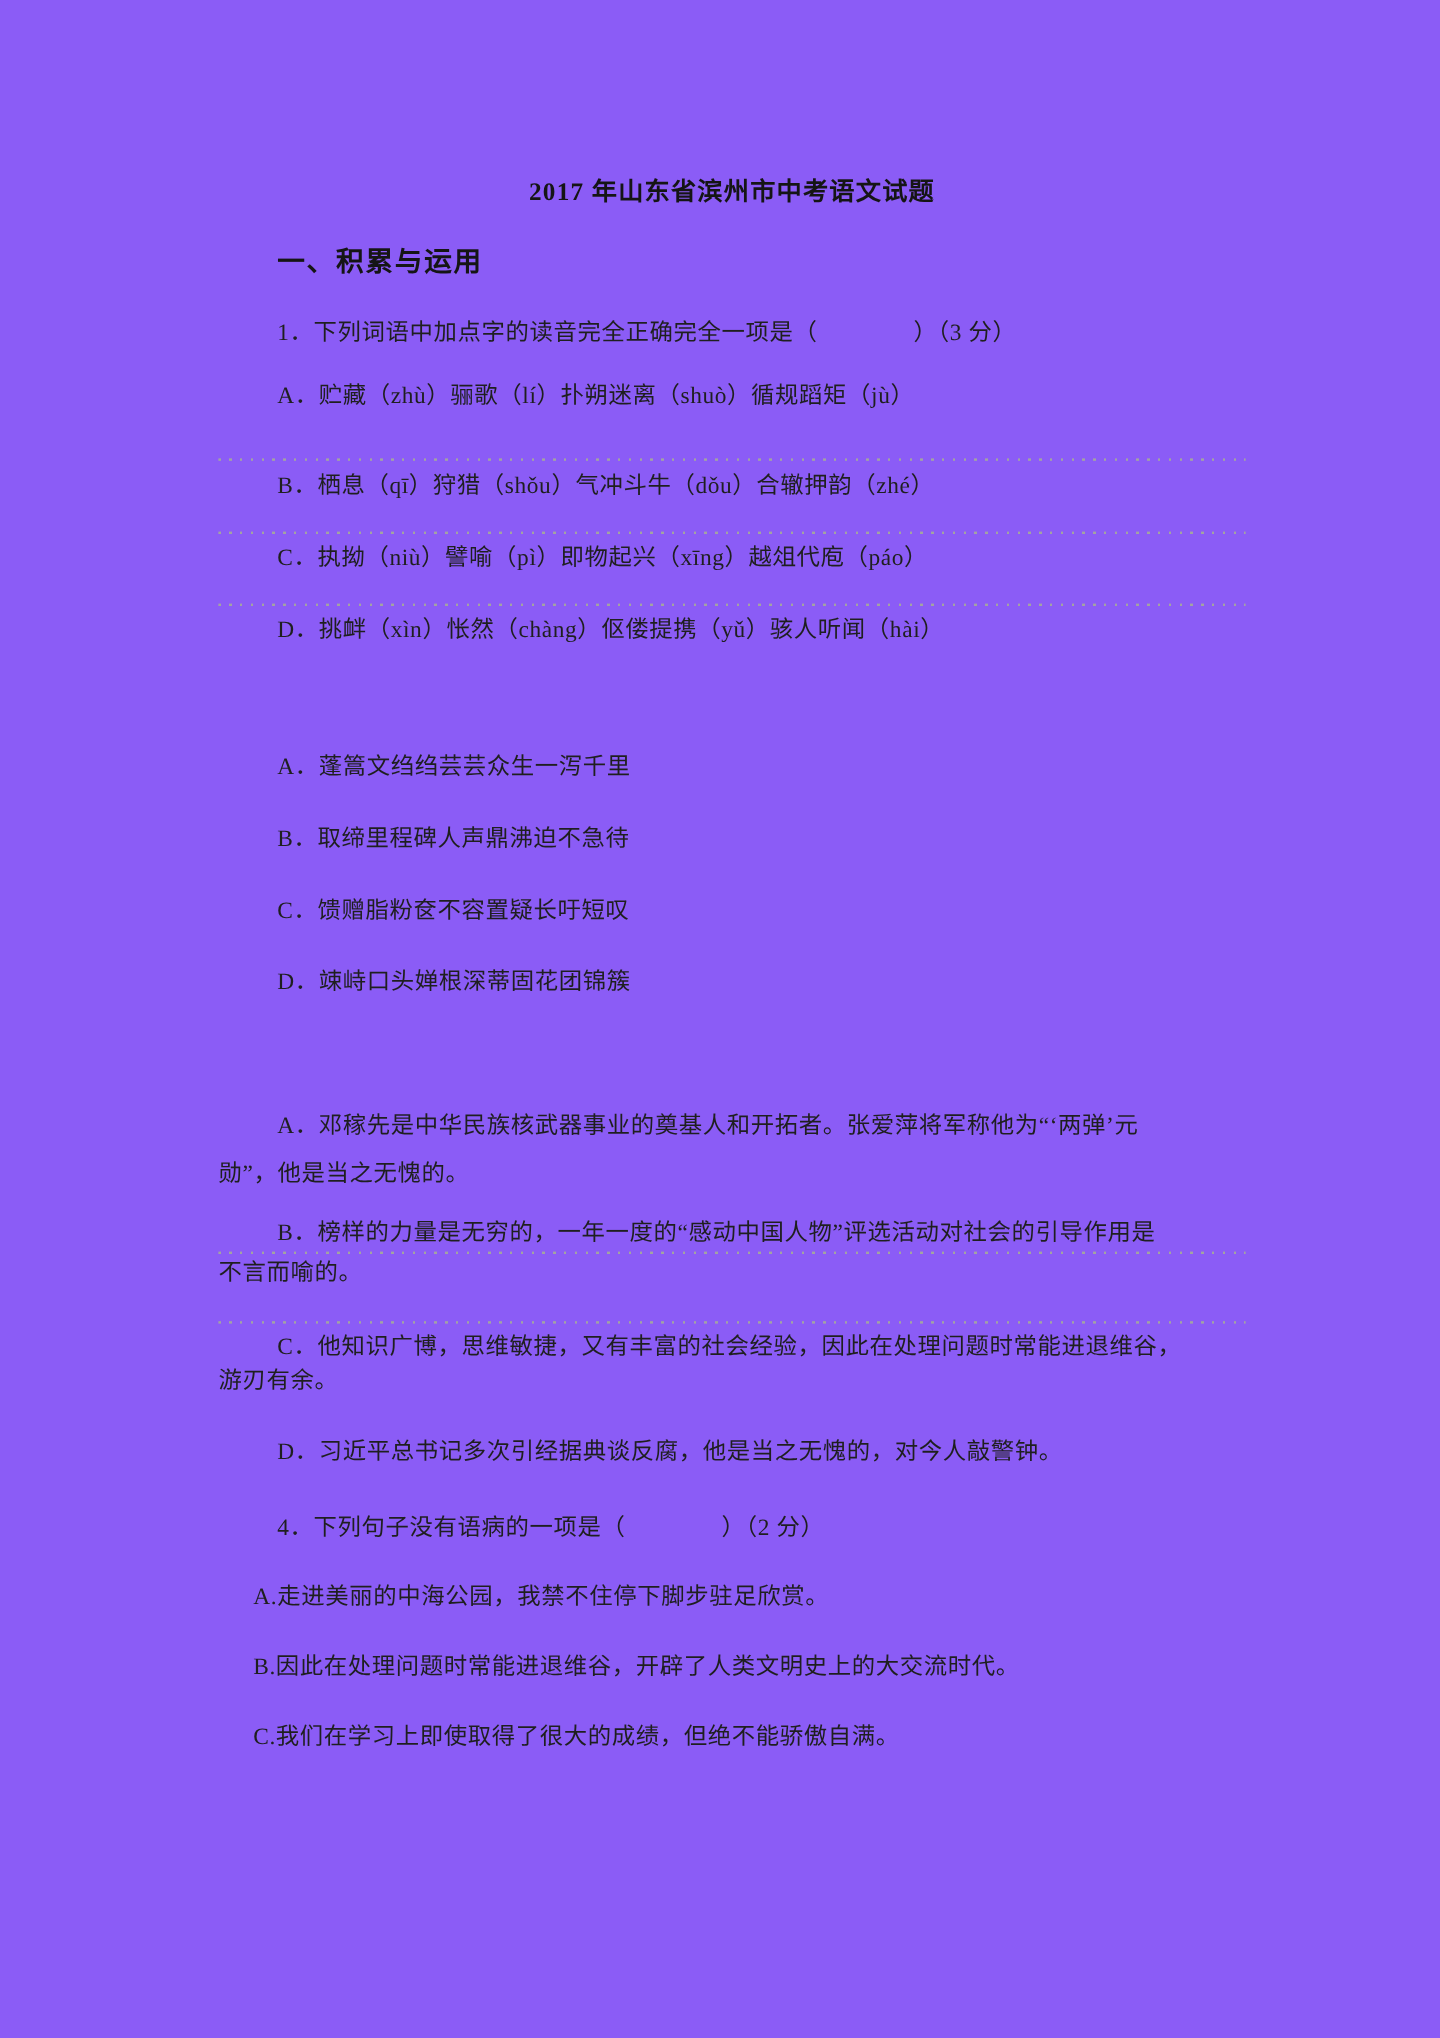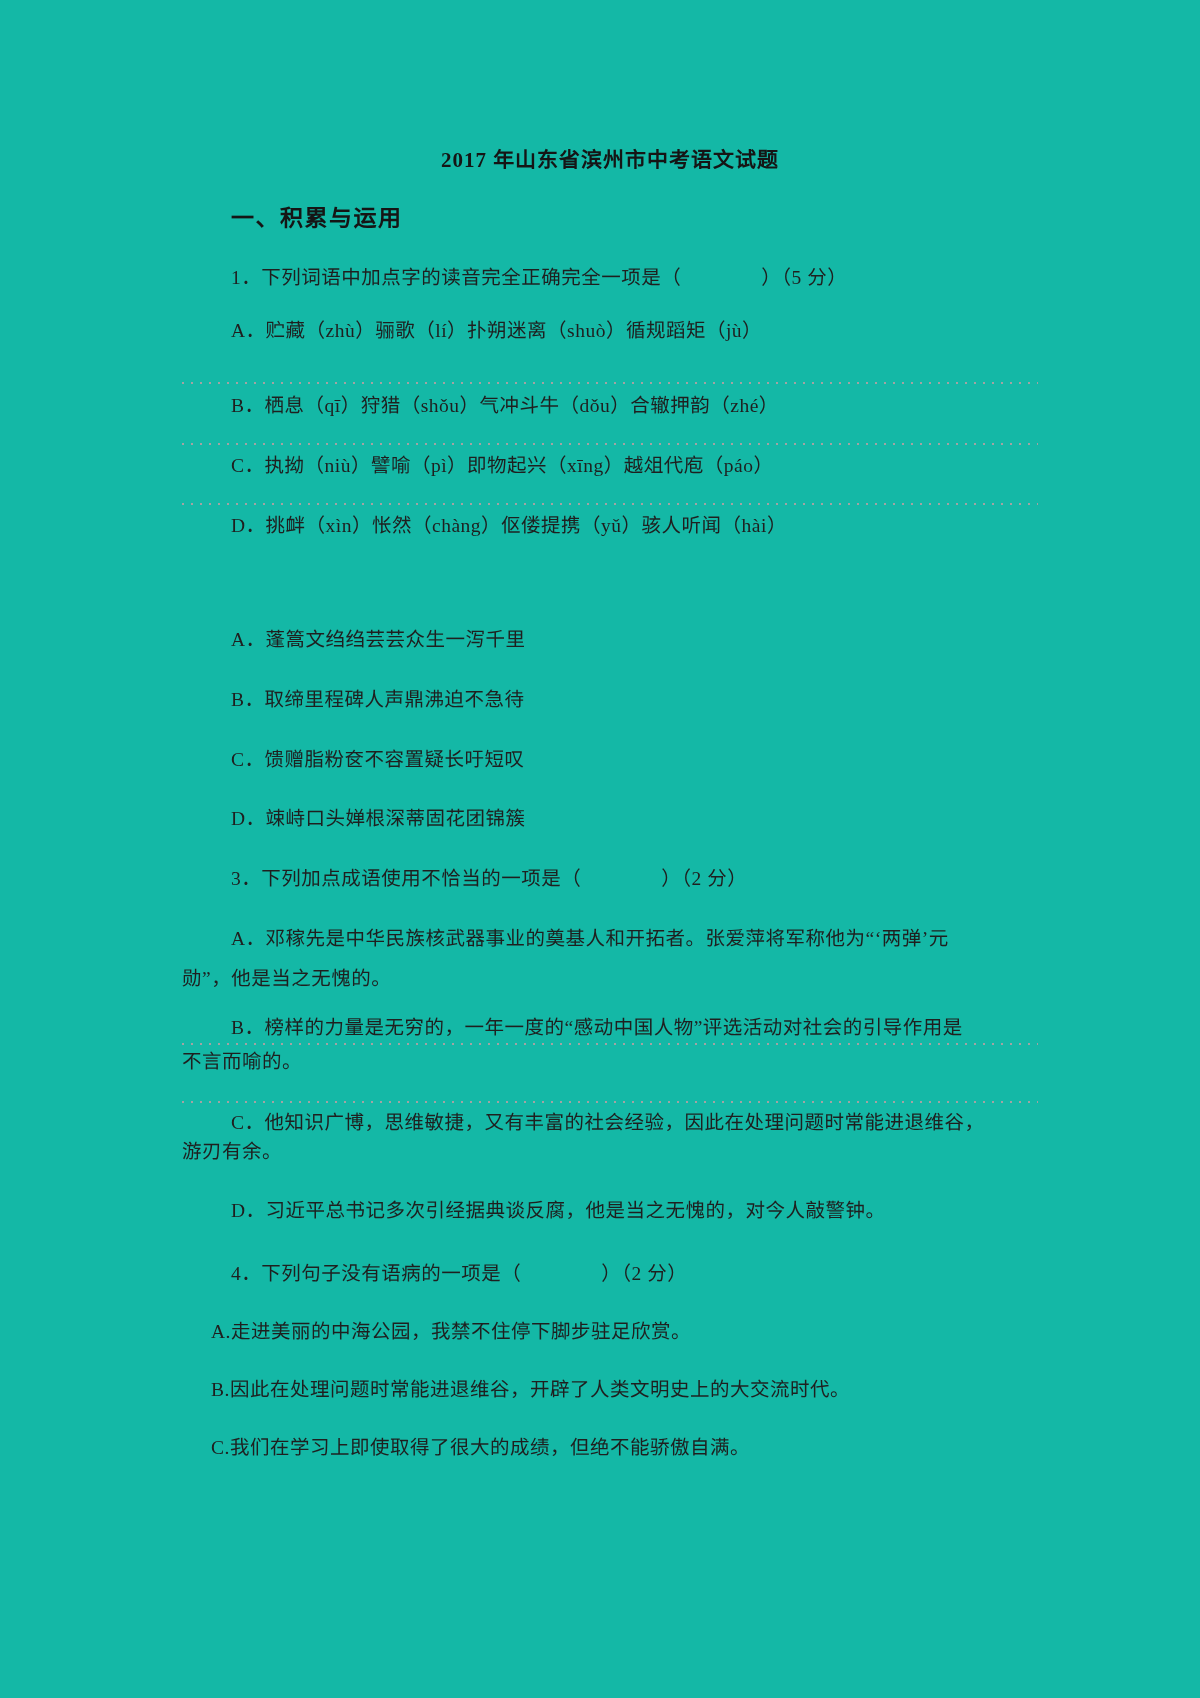--- a/index.html
+++ b/index.html
@@ -4,21 +4,21 @@
 <style>
   html, body {
     margin: 0;
     padding: 0;
     background: #ffffff;
   }
   .page {
     position: relative;
     width: 1200px;
     height: 1698px;
-    background: #14b8a6;
+    background: #8b5cf6;
     font-family: "Liberation Serif", "DejaVu Serif", serif;
     color: #1f1f1f;
     overflow: hidden;
   }
   .ln {
     position: absolute;
     white-space: nowrap;
     font-size: 19.5px;
     line-height: 21px;
     letter-spacing: 0.5px;
@@ -51,35 +51,34 @@
 </style>
 </head>
 <body>
 
 <div class="page">
 
   <div class="ln title-line" style="top:150px">2017 年山东省滨州市中考语文试题</div>
 
   <div class="ln ind section-line" style="top:208px">一、积累与运用</div>
 
-  <div class="ln ind" style="top:267px">1．下列词语中加点字的读音完全正确完全一项是（　　　　）（5 分）</div>
+  <div class="ln ind" style="top:267px">1．下列词语中加点字的读音完全正确完全一项是（　　　　）（3 分）</div>
   <div class="ln ind" style="top:320px">A．贮藏（zhù）骊歌（lí）扑朔迷离（shuò）循规蹈矩（jù）</div>
   <div class="dotline" style="top:382px"></div>
   <div class="ln ind" style="top:395px">B．栖息（qī）狩猎（shǒu）气冲斗牛（dǒu）合辙押韵（zhé）</div>
   <div class="dotline" style="top:443px"></div>
   <div class="ln ind" style="top:455px">C．执拗（niù）譬喻（pì）即物起兴（xīng）越俎代庖（páo）</div>
   <div class="dotline" style="top:503px"></div>
   <div class="ln ind" style="top:515px">D．挑衅（xìn）怅然（chàng）伛偻提携（yǔ）骇人听闻（hài）</div>
 
   <div class="ln ind" style="top:629px">A．蓬篙文绉绉芸芸众生一泻千里</div>
   <div class="ln ind" style="top:689px">B．取缔里程碑人声鼎沸迫不急待</div>
   <div class="ln ind" style="top:749px">C．馈赠脂粉奁不容置疑长吁短叹</div>
   <div class="ln ind" style="top:808px">D．竦峙口头婵根深蒂固花团锦簇</div>
 
-  <div class="ln ind" style="top:868px">3．下列加点成语使用不恰当的一项是（　　　　）（2 分）</div>
   <div class="ln ind" style="top:928px">A．邓稼先是中华民族核武器事业的奠基人和开拓者。张爱萍将军称他为“‘两弹’元</div>
   <div class="ln cont" style="top:968px">勋”，他是当之无愧的。</div>
   <div class="ln ind" style="top:1017px">B．榜样的力量是无穷的，一年一度的“感动中国人物”评选活动对社会的引导作用是</div>
   <div class="dotline" style="top:1043px"></div>
   <div class="ln cont" style="top:1051px">不言而喻的。</div>
   <div class="dotline" style="top:1101px"></div>
   <div class="ln ind" style="top:1112px">C．他知识广博，思维敏捷，又有丰富的社会经验，因此在处理问题时常能进退维谷，</div>
   <div class="ln cont" style="top:1141px">游刃有余。</div>
   <div class="ln ind" style="top:1200px">D．习近平总书记多次引经据典谈反腐，他是当之无愧的，对今人敲警钟。</div>
 

